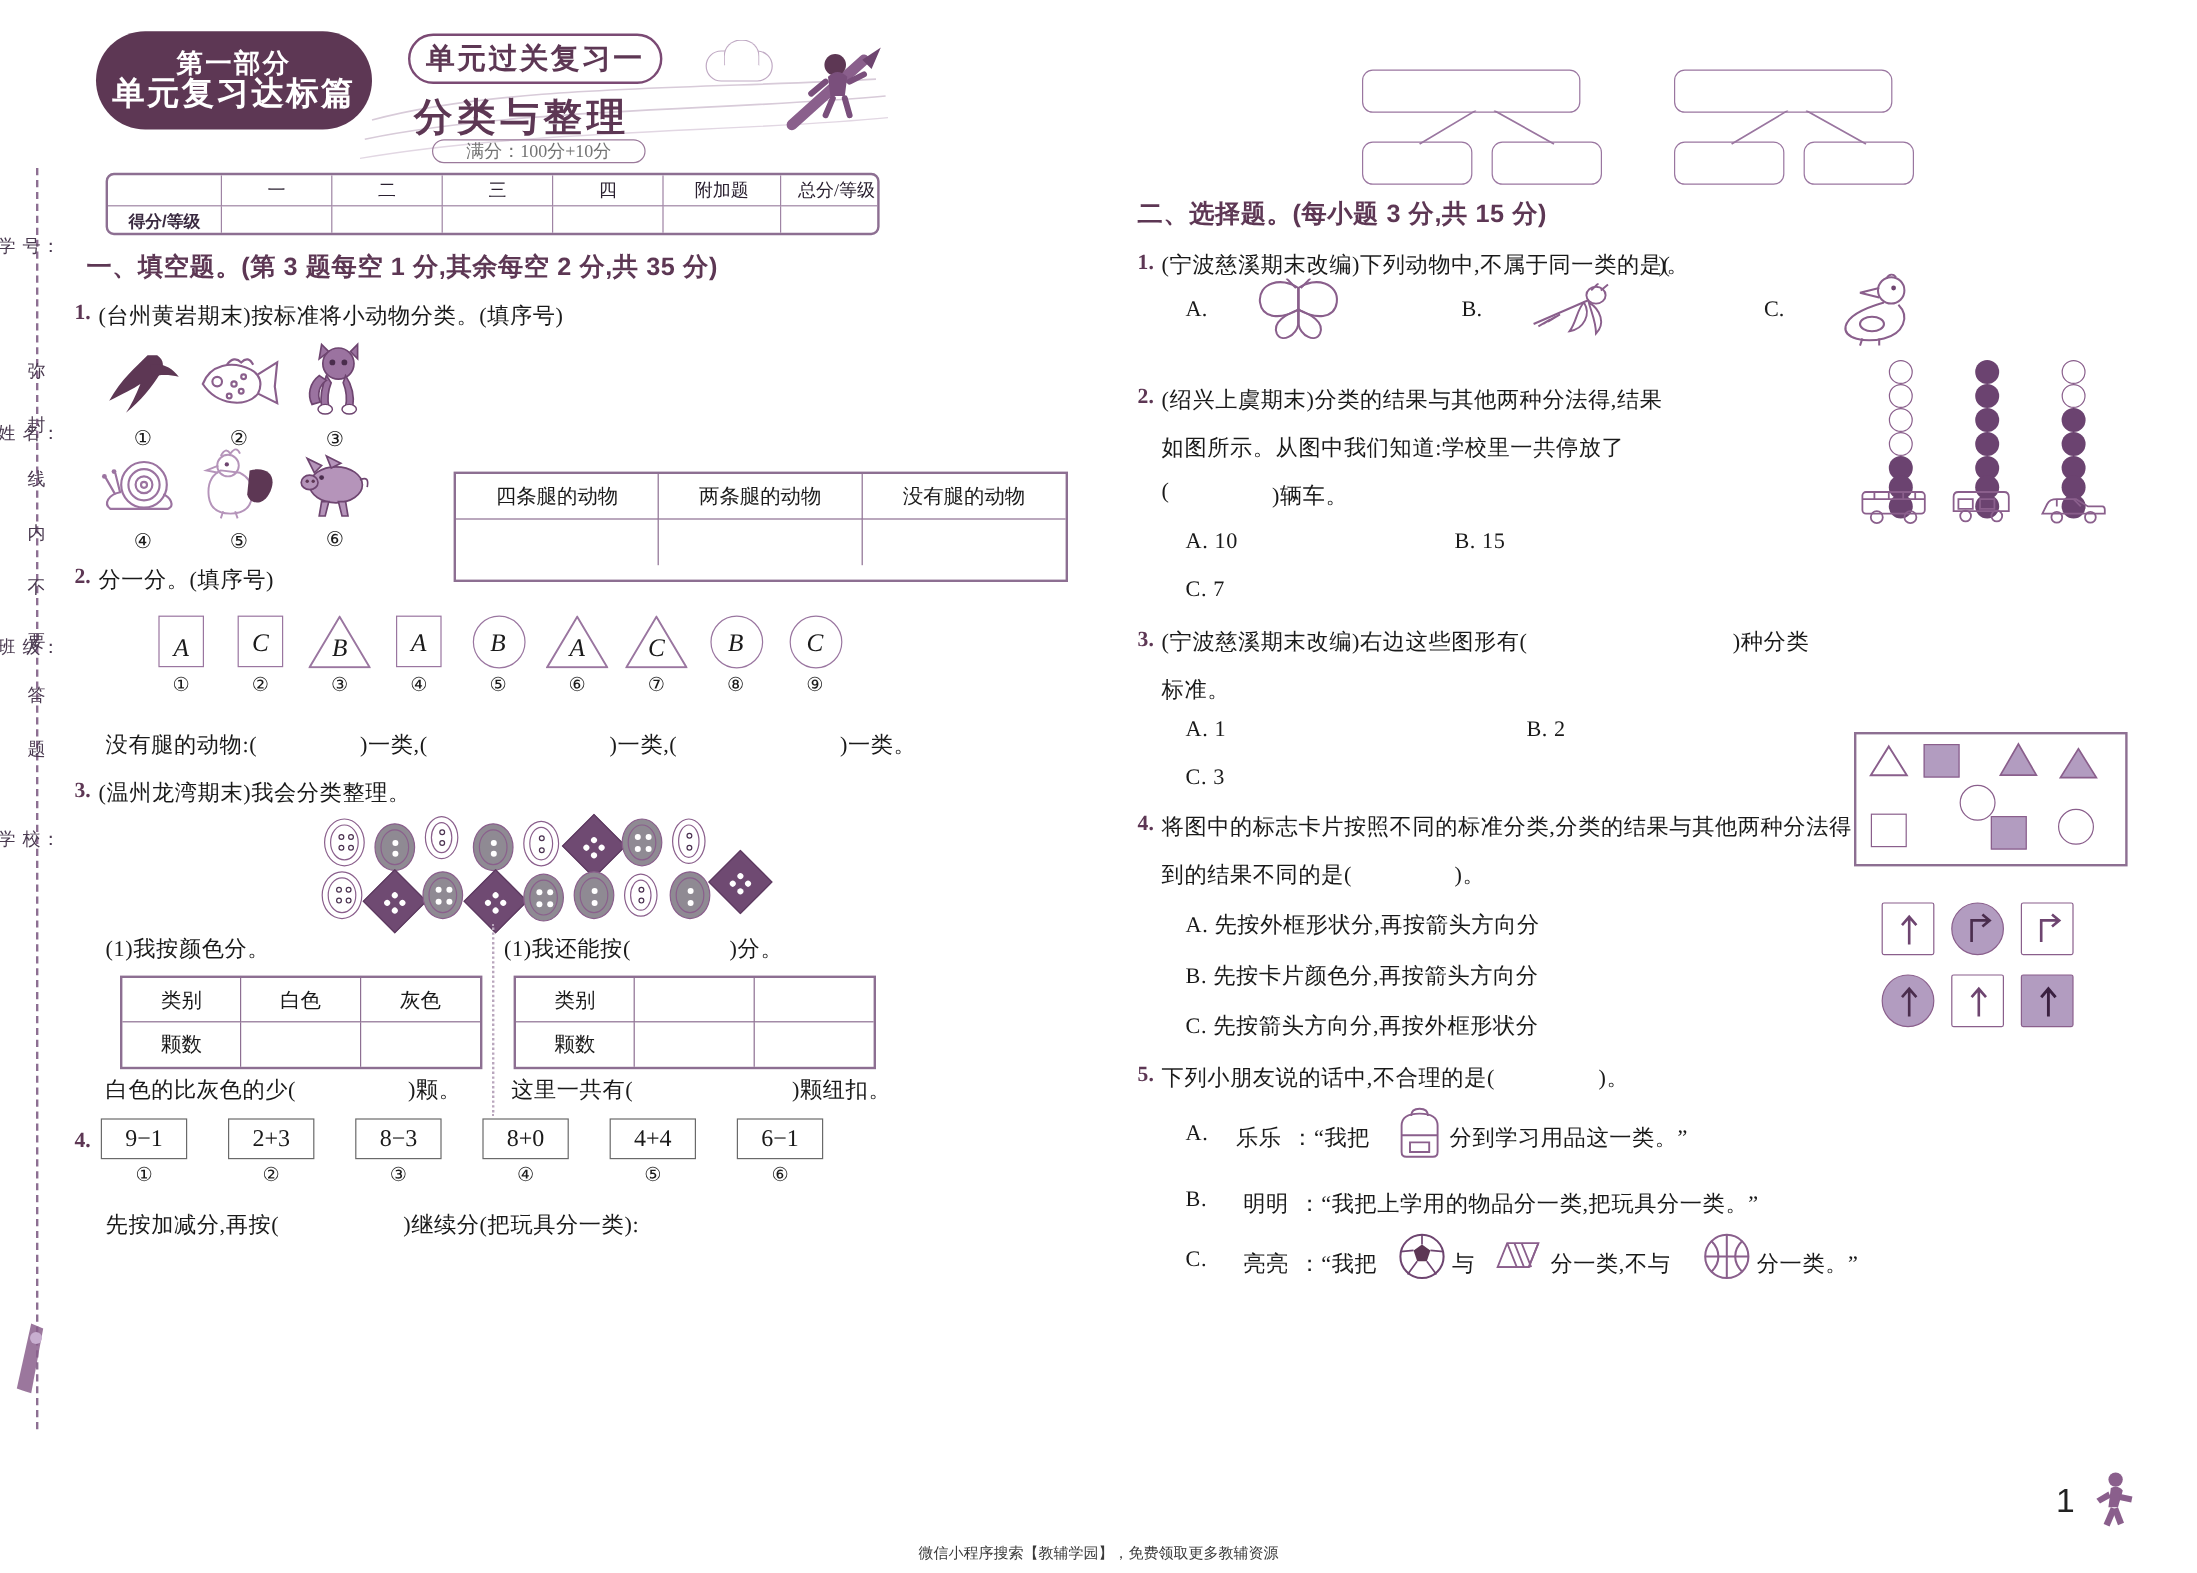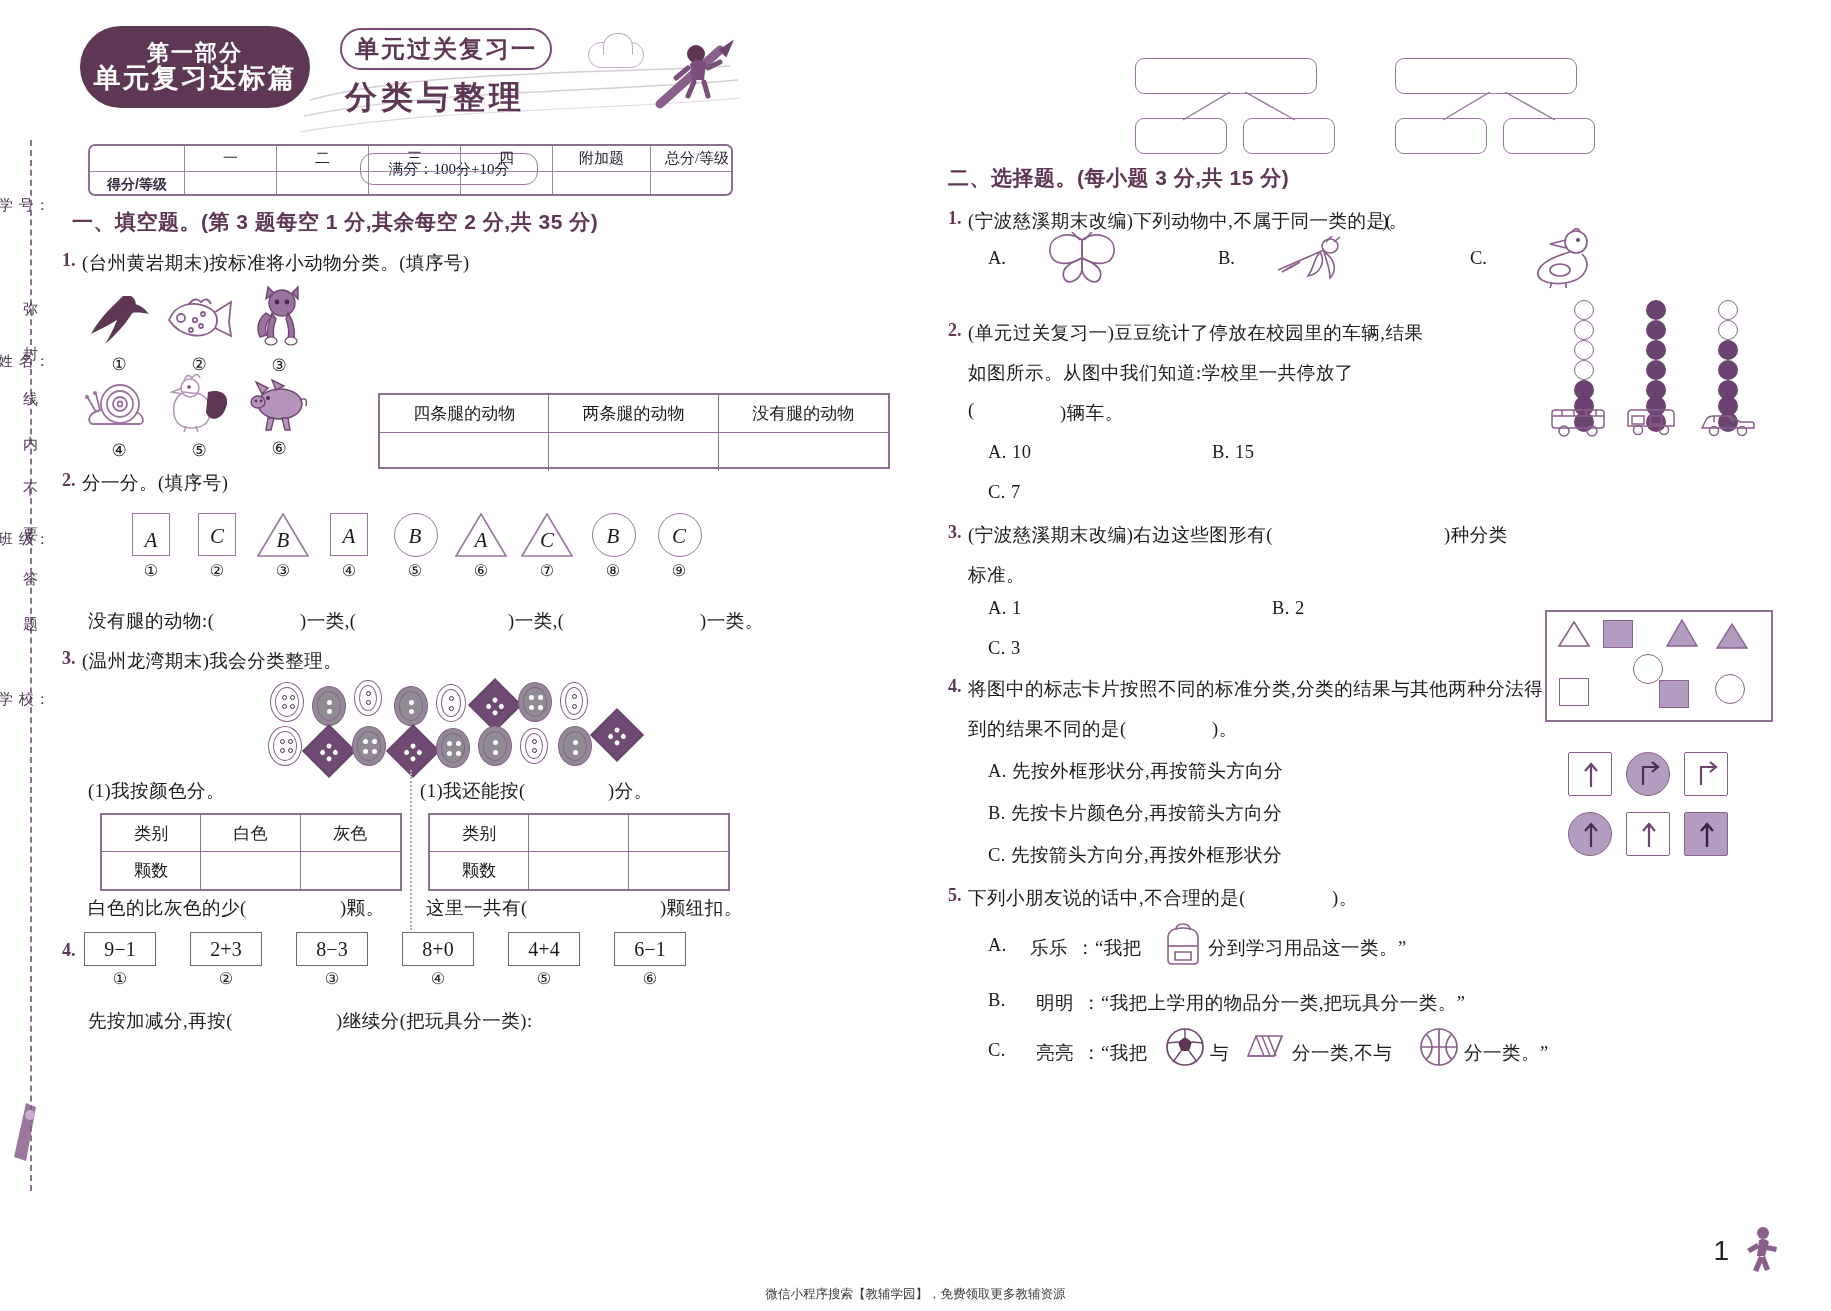--- a/index.html
+++ b/index.html
@@ -37,24 +37,24 @@
     position:absolute; left:340px; top:28px; width:212px; height:42px;
     border:2.5px solid #7b4a74; border-radius:22px;
     display:flex; align-items:center; justify-content:center;
     font-size:24px; font-weight:bold; color:#5d3754; letter-spacing:2px;
   }
   .title-main {
     position:absolute; left:345px; top:76px;
     font-size:32px; font-weight:bold; color:#5d3754; letter-spacing:4px;
   }
   .title-score {
-    position:absolute; left:360px; top:116px; width:178px; height:32px;
+    position:absolute; left:360px; top:116px; width:178px; height:20px;
     border:1.5px solid #9b7a9b; border-radius:13px;
     display:flex; align-items:center; justify-content:center;
-    font-size:15px; color:#0f172a;margin-top:37px;
+    font-size:15px; color:#737373;
   }
   .cloud {
     position:absolute; left:588px; top:42px; width:56px; height:26px;
     border:1.5px solid #c0aac4; border-radius:14px;
   }
   .cloud:after {
     content:""; position:absolute; left:14px; top:-10px;
     width:28px; height:20px; border:1.5px solid #c0aac4;
     border-bottom-color:transparent; border-radius:14px 14px 0 0;
     background:#fff;
@@ -88,21 +88,21 @@
           font-family:"Liberation Serif", serif; }
   .qtext { font-size:18.5px; color:#1a1a1a; letter-spacing:0.5px; }
   .abs { position:absolute; }
 
   
   .animal-cell { position:absolute; width:78px; text-align:center; }
   .animal-cell .lbl { font-size:17px; margin-top:2px; }
 
   
   .legs-table {
-    position:absolute; left:378px; top:393px; width:512px; height:76px;
+    position:absolute; left:378px; top:393px; width:512px; height:92px;
     border:2px solid #8d6f92;
     display:grid; grid-template-columns:repeat(3,1fr); grid-template-rows:38px 38px;
   }
   .legs-table div {
     border-right:1.5px solid #8d6f92; border-bottom:1.5px solid #8d6f92;
     display:flex; align-items:center; justify-content:center; font-size:17px;
   }
   .legs-table div.lastcol { border-right:none; }
   .legs-table div.lastrow { border-bottom:none; }
 
@@ -647,21 +647,21 @@
       <path d="M46 12 L30 16 L46 20"></path>
       <path d="M52 4 q4 -6 8 -1"></path>
       <path d="M50 24 C36 28 20 34 18 44 C16 54 34 58 50 54 C66 50 72 36 62 26"></path>
       <path d="M32 54 L30 60 M46 54 L46 60"></path>
       <ellipse cx="40" cy="42" rx="10" ry="6"></ellipse>
     </g>
     <circle cx="58" cy="12" r="2" fill="#6e4570"></circle>
   </svg>
 
   <div class="abs qnum" style="left:948px; top:320px;">2.</div>
-  <div class="abs qtext" style="left:968px; top:320px;">(单元过关复习一)豆豆统计了停放在校园里的车辆,结果</div>
+  <div class="abs qtext" style="left:968px; top:320px;">(绍兴上虞期末)分类的结果与其他两种分法得,结果</div>
   <div class="abs qtext" style="left:968px; top:360px;">如图所示。从图中我们知道:学校里一共停放了</div>
   <div class="abs qtext" style="left:968px; top:400px;">(</div>
   <div class="abs" style="left:982px; top:420px; width:80px;"></div>
   <div class="abs qtext" style="left:1060px; top:400px;">)辆车。</div>
 
   <div class="abs qtext" style="left:988px; top:442px;">A. 10</div>
   <div class="abs qtext" style="left:1212px; top:442px;">B. 15</div>
   <div class="abs qtext" style="left:988px; top:482px;">C. 7</div>
 
   <div class="abs" style="left:1560px; top:296px; width:230px; height:140px;">

